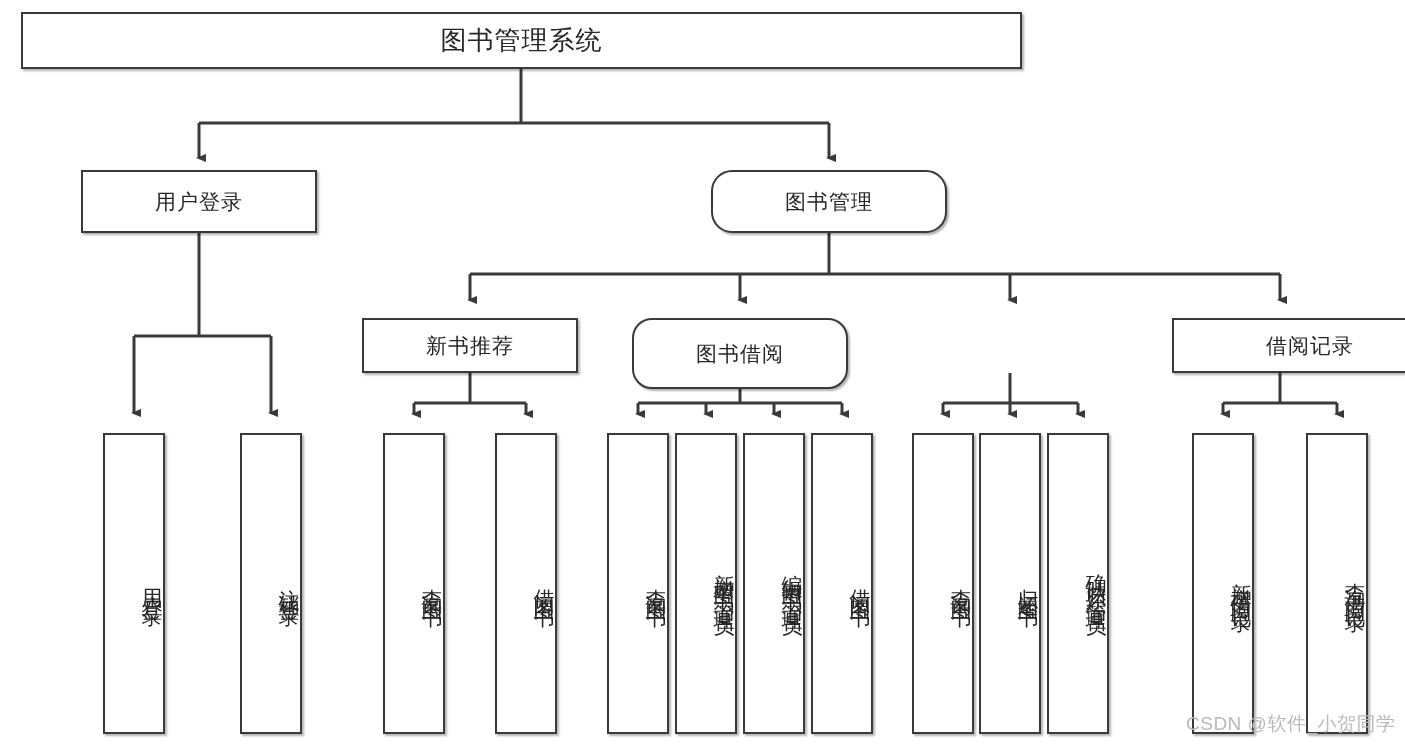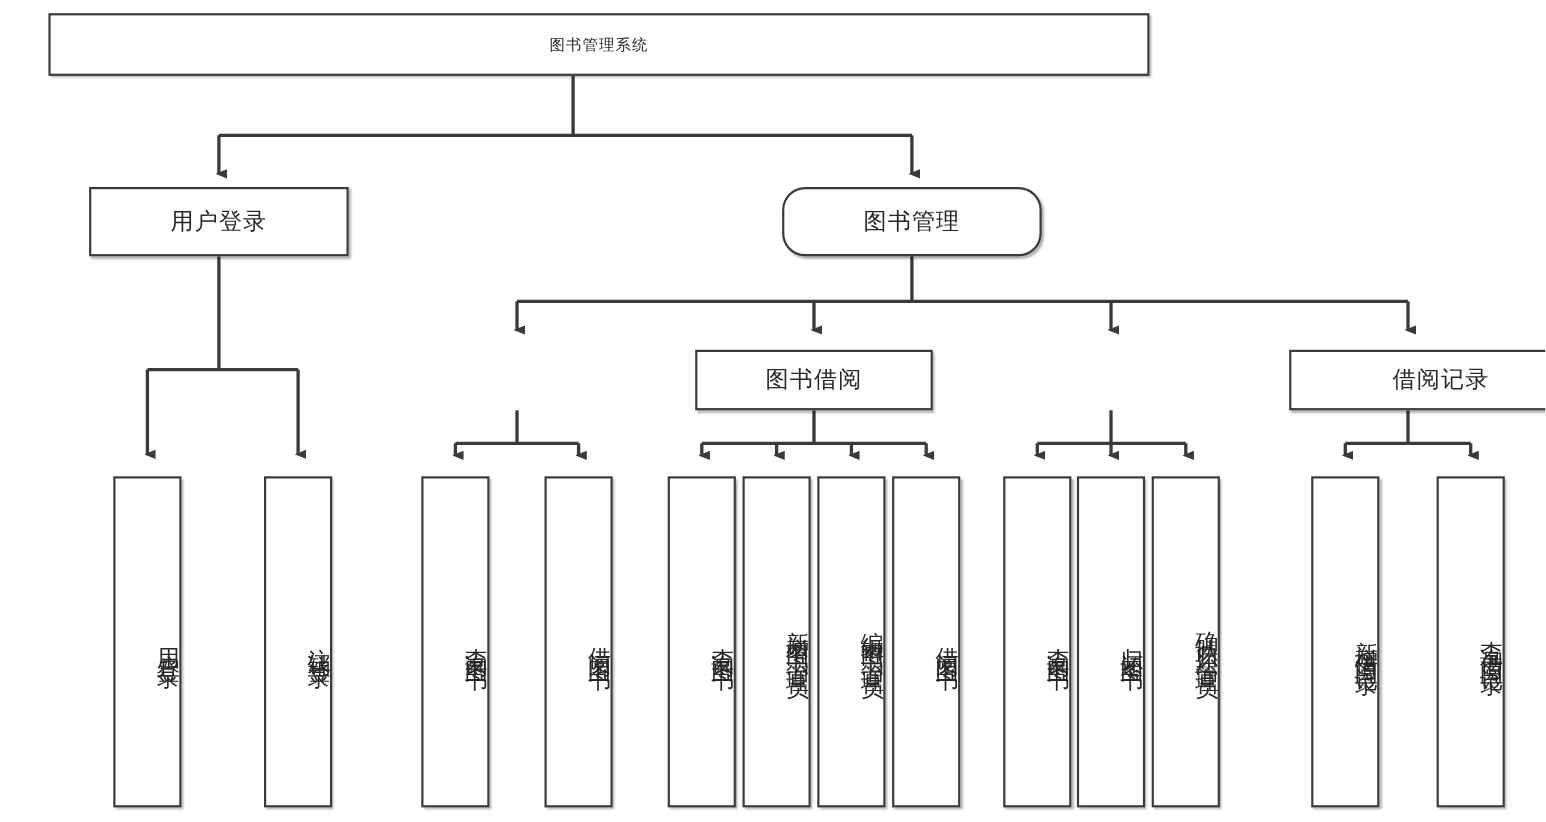--- a/index.html
+++ b/index.html
@@ -36,23 +36,22 @@
     align-items: center;
     justify-content: center;
     color: #262626;
   }
   .node.h-node {
     font-size: 21px;
     letter-spacing: 1px;
     line-height: 1.1;
   }
   .node.root-node {
-    font-size: 14px;
+    font-size: 26px;
     letter-spacing: 1px;
-    margin-left: 23px;
   }
   .node.v-node {
     writing-mode: vertical-rl;
     text-orientation: upright;
     font-size: 21px;
     letter-spacing: 6px;
     line-height: 1.05;
     padding-top: 8px;
     padding-bottom: 8px;
     align-items: flex-start;
@@ -145,22 +144,25 @@
   </div>
 
   <div class="node h-node" style="left:81px; top:170px; width:236px; height:63px;">
     <span>用户登录</span>
   </div>
 
   <div class="node h-node" style="left:711px; top:170px; width:236px; height:63px;border-radius:21px;">
     <span>图书管理</span>
   </div>
 
-
-  <div class="node h-node" style="left:632px; top:318px; width:216px; height:55px;">
+  <div class="node h-node" style="left:362px; top:318px; width:216px; height:55px;">
+    <span>新书推荐</span>
+  </div>
+
+  <div class="node h-node" style="left:632px; top:318px; width:216px; height:71px;border-radius:20px;">
     <span>图书借阅</span>
   </div>
 
 
   <div class="node h-node" style="left:1172px; top:318px; width:256px; height:55px;padding-left:20px;">
     <span>借阅记录</span>
   </div>
 
   <div class="node v-node" style="left:103px; top:433px; width:62px; height:301px;">
     <span class="vlabel">用户登录</span>
@@ -207,14 +209,15 @@
   </div>
 
   <div class="node v-node" style="left:1192px; top:433px; width:62px; height:301px;">
     <span class="vlabel">新增借阅记录</span>
   </div>
 
   <div class="node v-node" style="left:1306px; top:433px; width:62px; height:301px;">
     <span class="vlabel">查询借阅记录</span>
   </div>
 
+  <div class="watermark">CSDN @软件_小贺同学</div>
 
 </div>
 
 </body></html>

